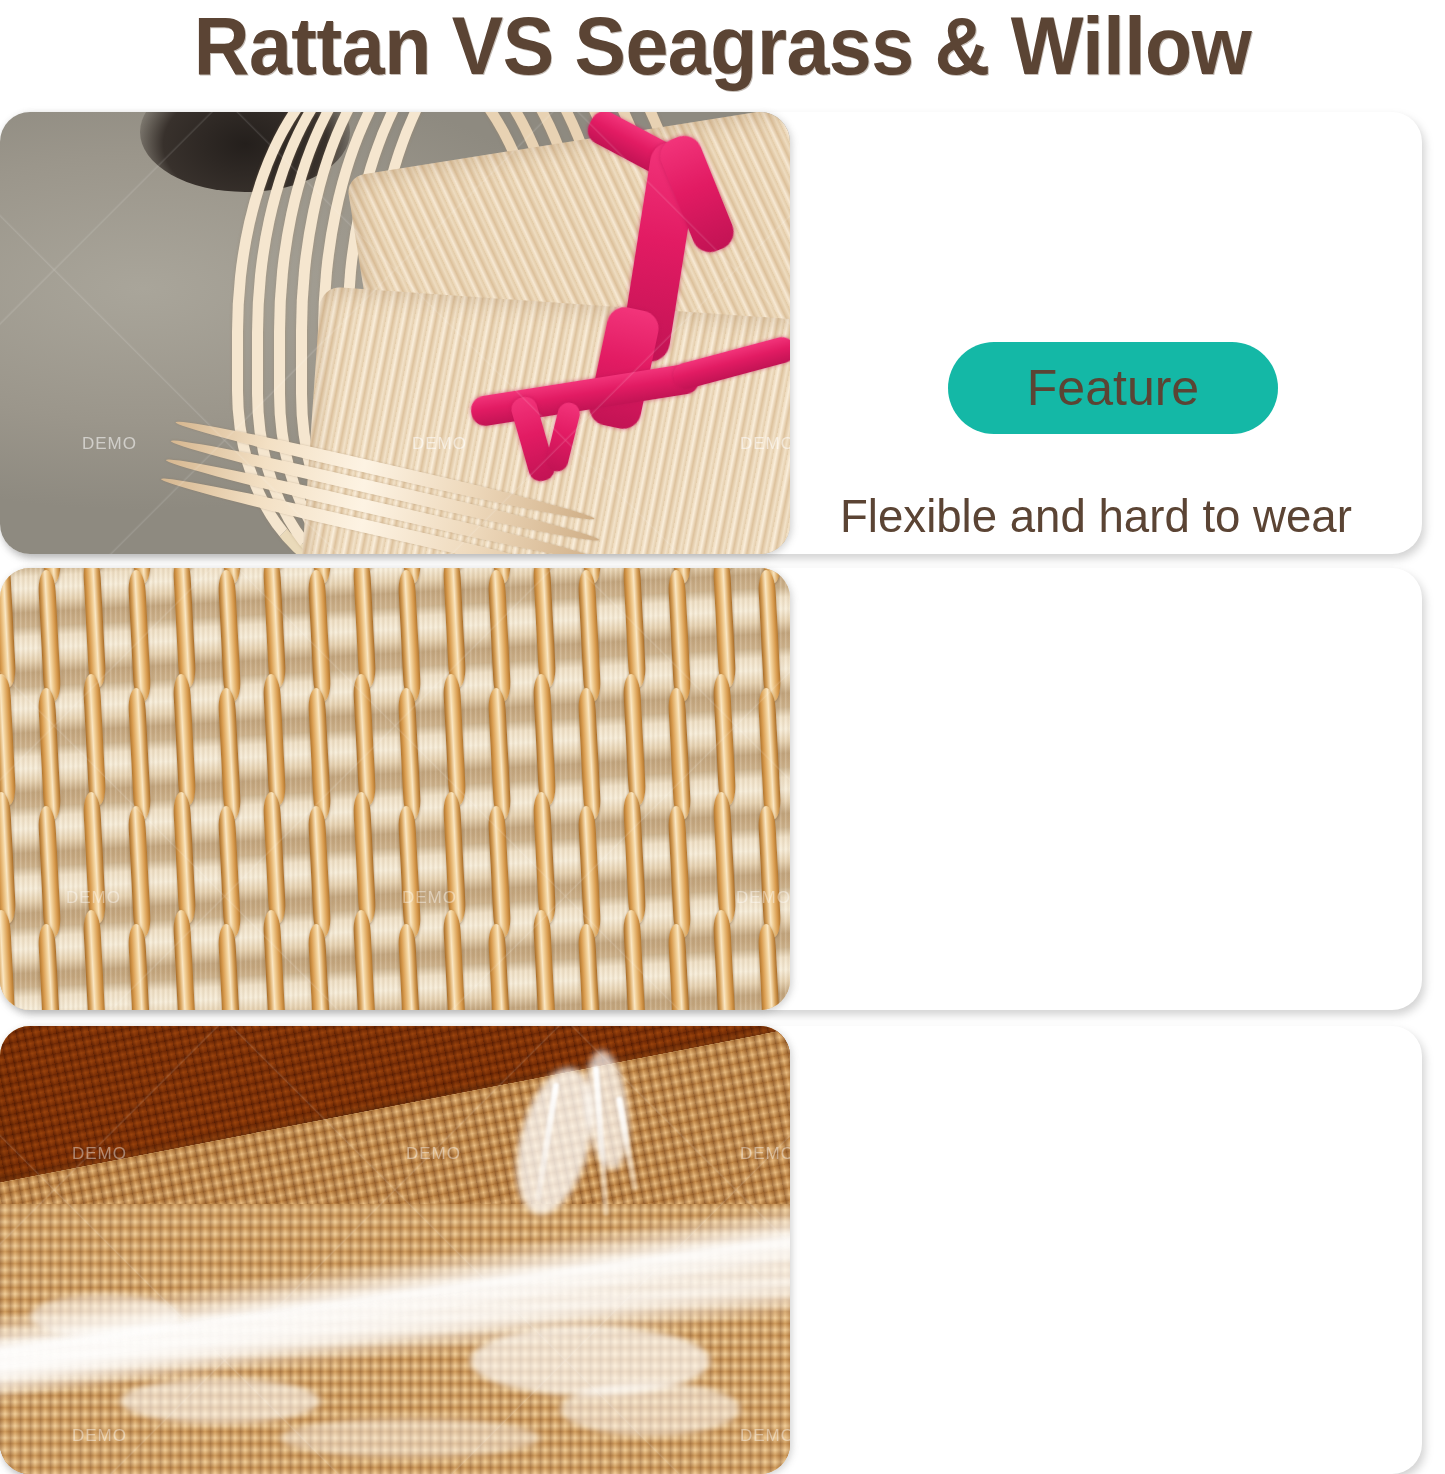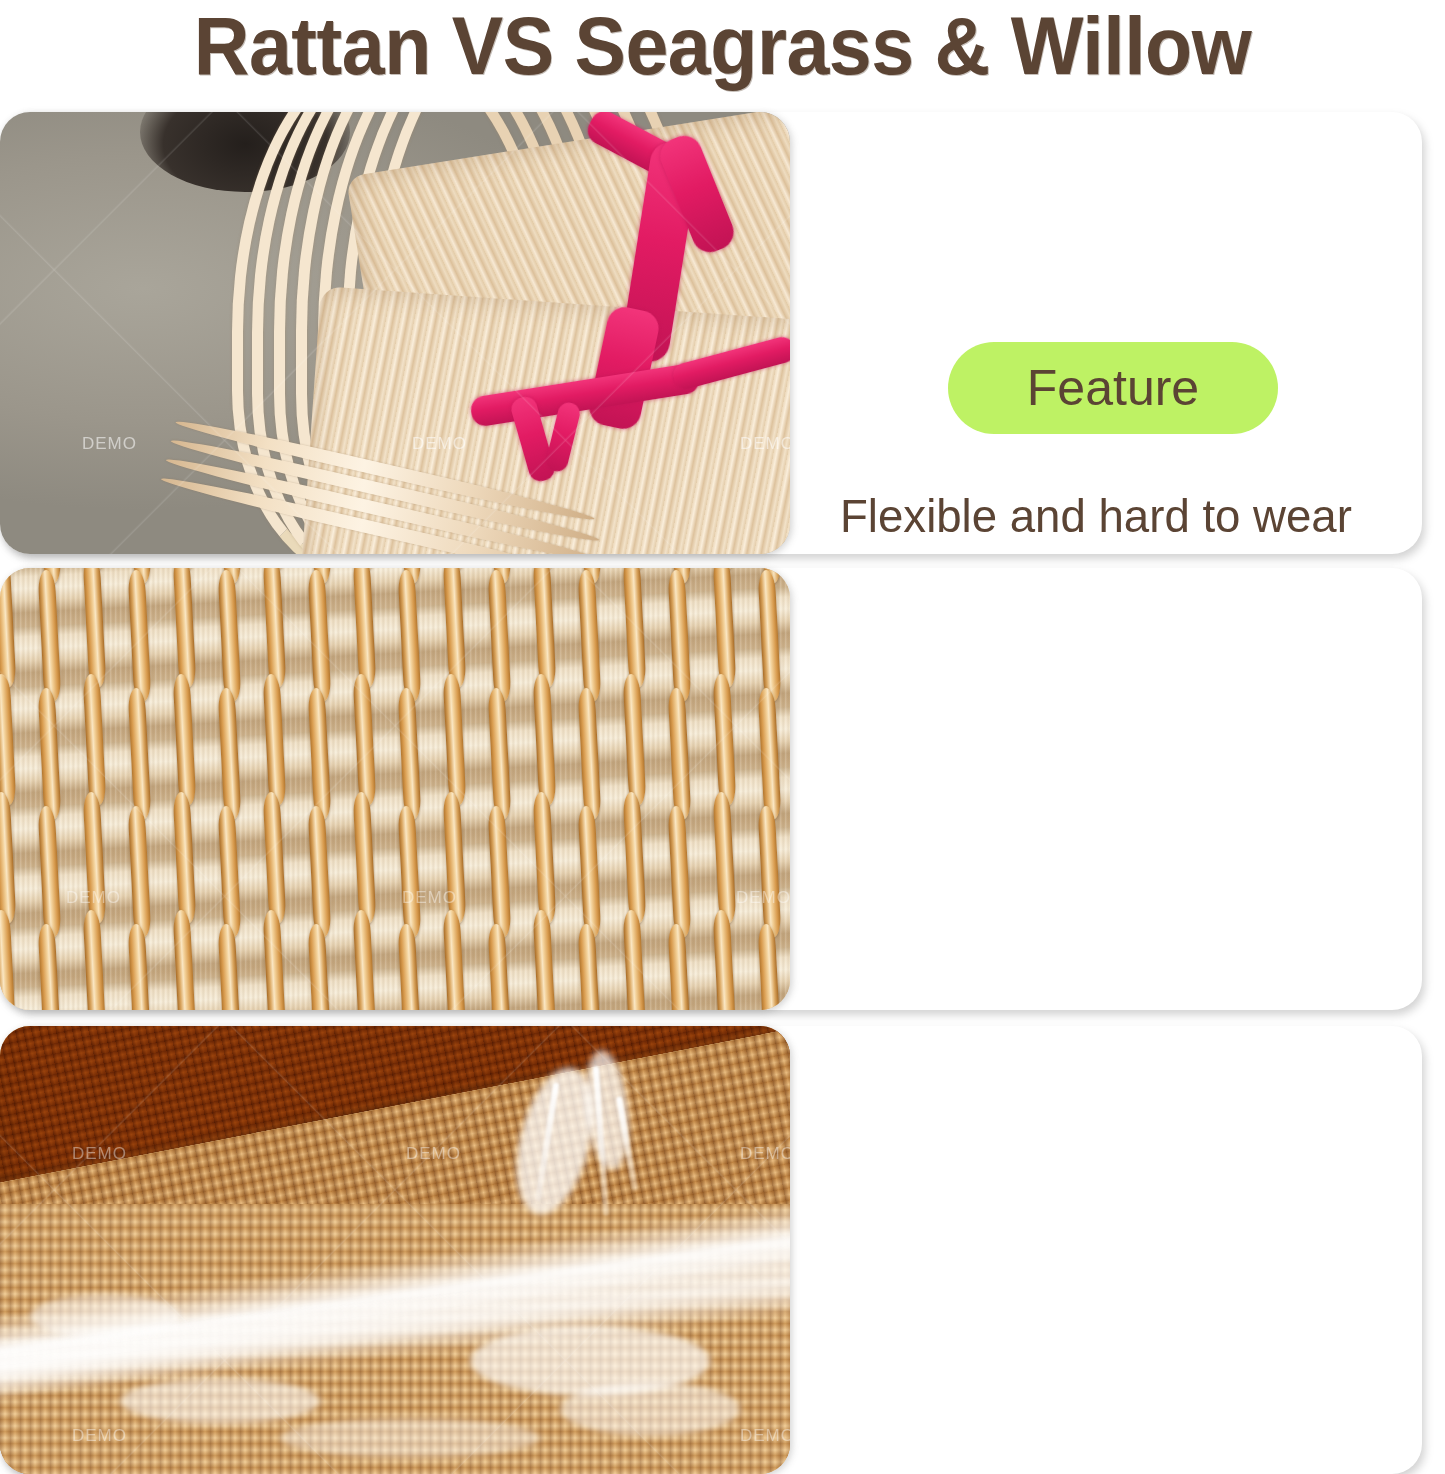--- a/index.html
+++ b/index.html
@@ -174,21 +174,21 @@
       repeating-linear-gradient(-45deg,rgba(255,255,255,0) 0px,rgba(255,255,255,0) 238px,rgba(255,255,255,.55) 239px,rgba(255,255,255,0) 241px);
   }
 
   
   .content{
     position:absolute;left:790px;top:0;right:0;height:100%;
   }
   .pill{
     position:absolute;
     display:flex;align-items:center;justify-content:center;
-    background:#bef264;
+    background:#14b8a6;
     border-radius:48px;
     color:#5b4434;
     font-size:50px;line-height:50px;
     padding:0 26px;
     box-sizing:border-box;
     white-space:nowrap;
   }
   #pill-1{left:158px;top:230px;width:330px;height:92px;}
   #pill-2{left:158px;top:682px;width:330px;height:92px;}
 

